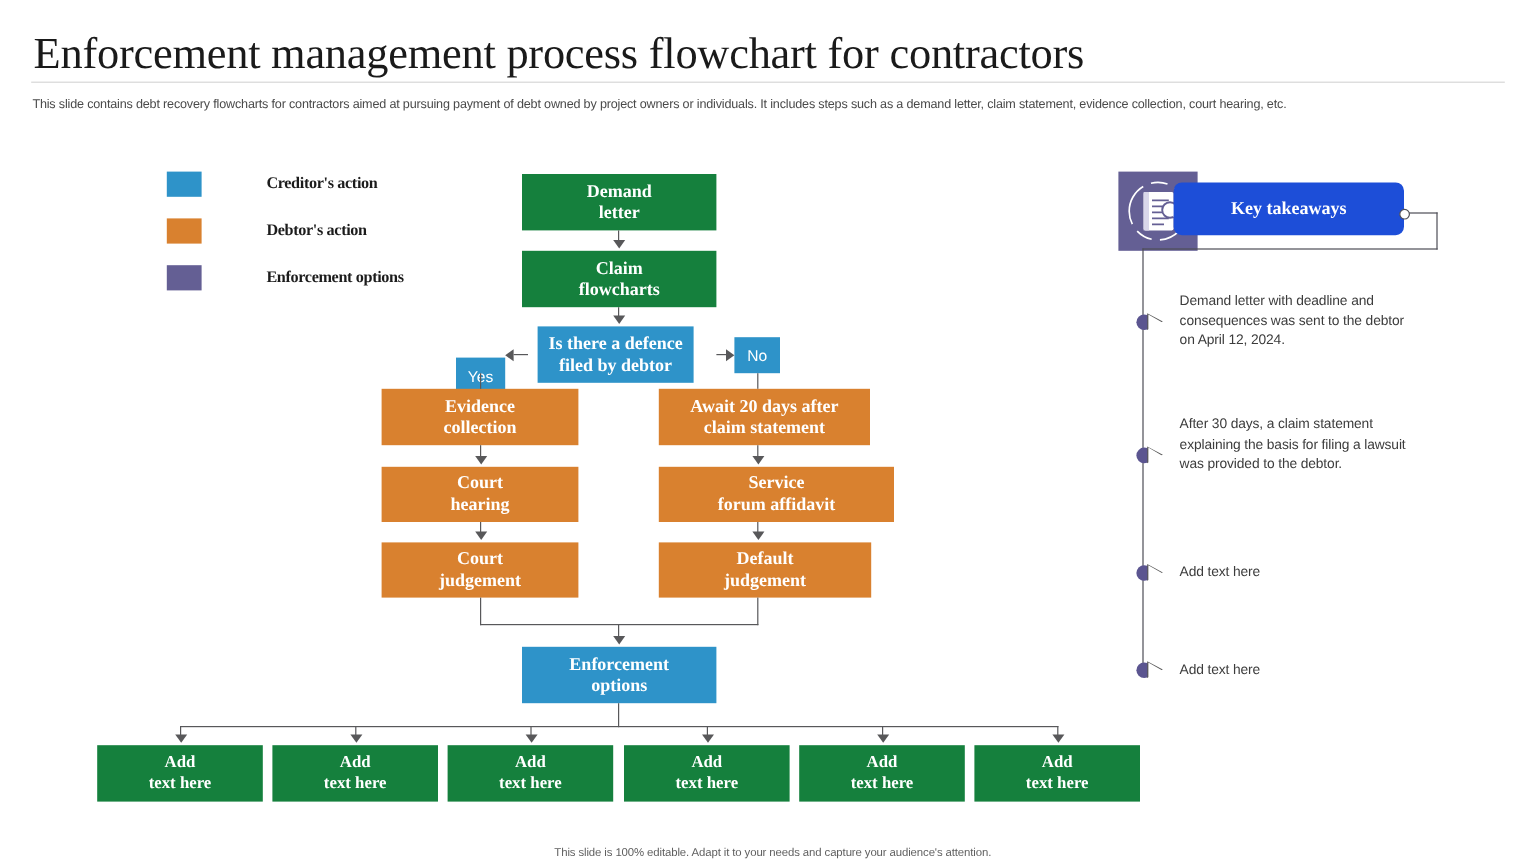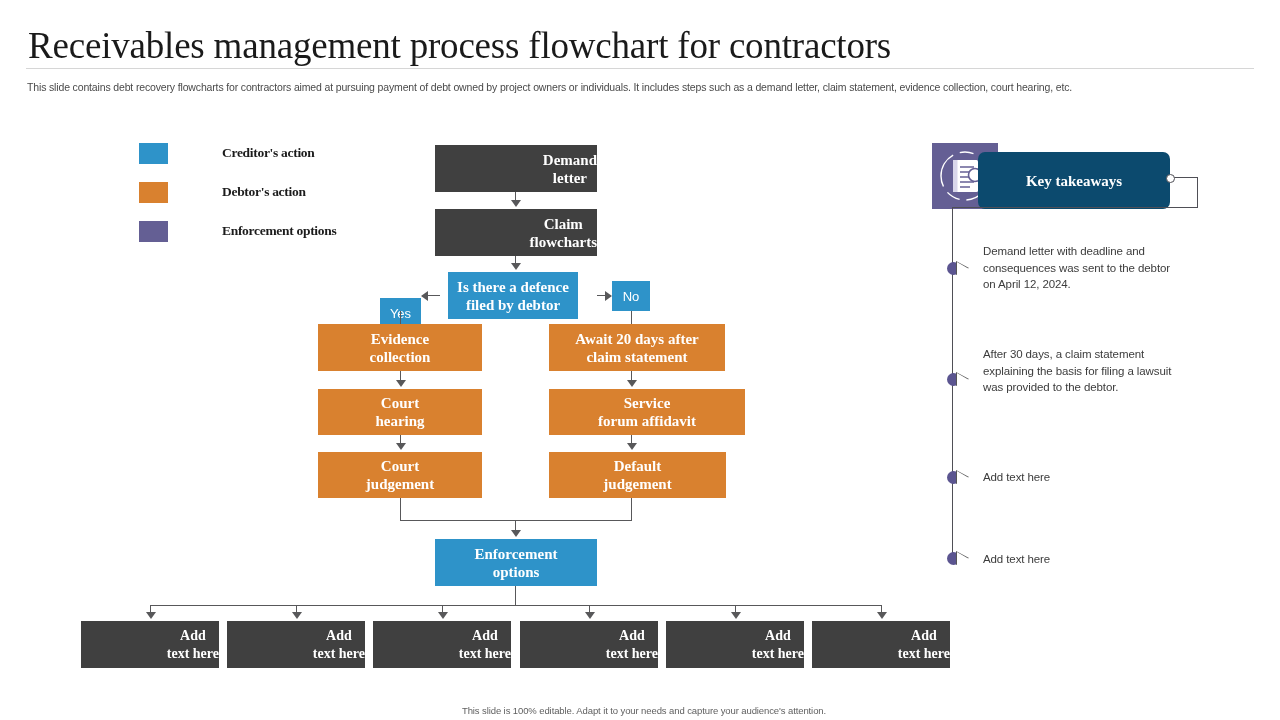--- a/index.html
+++ b/index.html
@@ -31,21 +31,21 @@
     font-family:"Liberation Serif", serif;font-weight:bold;
     font-size:13.5px;color:#1c1c1c;letter-spacing:-0.3px;white-space:nowrap;
   }
   
   .node{
     position:absolute;box-sizing:border-box;
     display:flex;align-items:center;justify-content:center;text-align:center;
     font-family:"Liberation Serif", serif;font-weight:bold;color:#ffffff;
     line-height:18px;
   }
-  .node.purple{background:#404040;justify-content:flex-end;}
+  .node.purple{background:#15803d;}
   .node.blue{background:#2e93c9;}
   .node.orange{background:#d9812f;}
   .node .nlabel{white-space:pre-line;}
   .node-sm{font-size:14px;}
   .node-md{font-size:15px;}
   .yn{
     position:absolute;background:#2e93c9;box-sizing:border-box;
     display:flex;align-items:center;justify-content:center;
     font-family:"Liberation Sans", sans-serif;font-size:13px;color:#ffffff;
   }
@@ -66,22 +66,22 @@
   .arrow-r{
     position:absolute;width:0;height:0;
     border-top:5px solid transparent;border-bottom:5px solid transparent;
     border-left:7px solid #58585a;
   }
   
   #kt-icon{
     position:absolute;left:932px;top:143px;width:66px;height:66px;background:#645f94;
   }
   #kt-banner{
-    position:absolute;left:978px;top:152px;width:192px;height:57px;
-    background:#0c4a6e;border-radius:7px;
+    position:absolute;left:978px;top:152px;width:192px;height:44px;
+    background:#1d4ed8;border-radius:7px;
     display:flex;align-items:center;justify-content:center;text-align:center;
     font-family:"Liberation Serif", serif;font-weight:bold;font-size:15px;
     color:#ffffff;line-height:18px;
   }
   .kt-ln{position:absolute;background:#4f4f56;}
   #kt-knob{
     position:absolute;left:1166px;top:174px;width:7px;height:7px;
     border:1.2px solid #4f4f56;border-radius:50%;background:#fff;
   }
   .kt-item{position:absolute;}
@@ -102,21 +102,21 @@
   }
   
   #footer{
     position:absolute;left:4px;top:705px;width:1280px;text-align:center;
     font-size:9.5px;color:#5f5f5f;letter-spacing:-0.1px;
   }
 </style>
 </head>
 <body>
 
-<div id="slide-title">Receivables management process flowchart for contractors</div>
+<div id="slide-title">Enforcement management process flowchart for contractors</div>
 <div id="title-rule"></div>
 <div id="slide-subtitle">This slide contains debt recovery flowcharts for contractors aimed at pursuing payment of debt owned by project owners or individuals. It includes steps such as a demand letter, claim statement, evidence collection, court hearing, etc.</div>
 
 <div id="legend">
   <div class="legend-row">
     <span class="legend-swatch" style="background:#2e93c9"></span>
     <span class="legend-label">Creditor's action</span>
   </div>
   <div class="legend-row">
     <span class="legend-swatch" style="background:#d9812f"></span>

